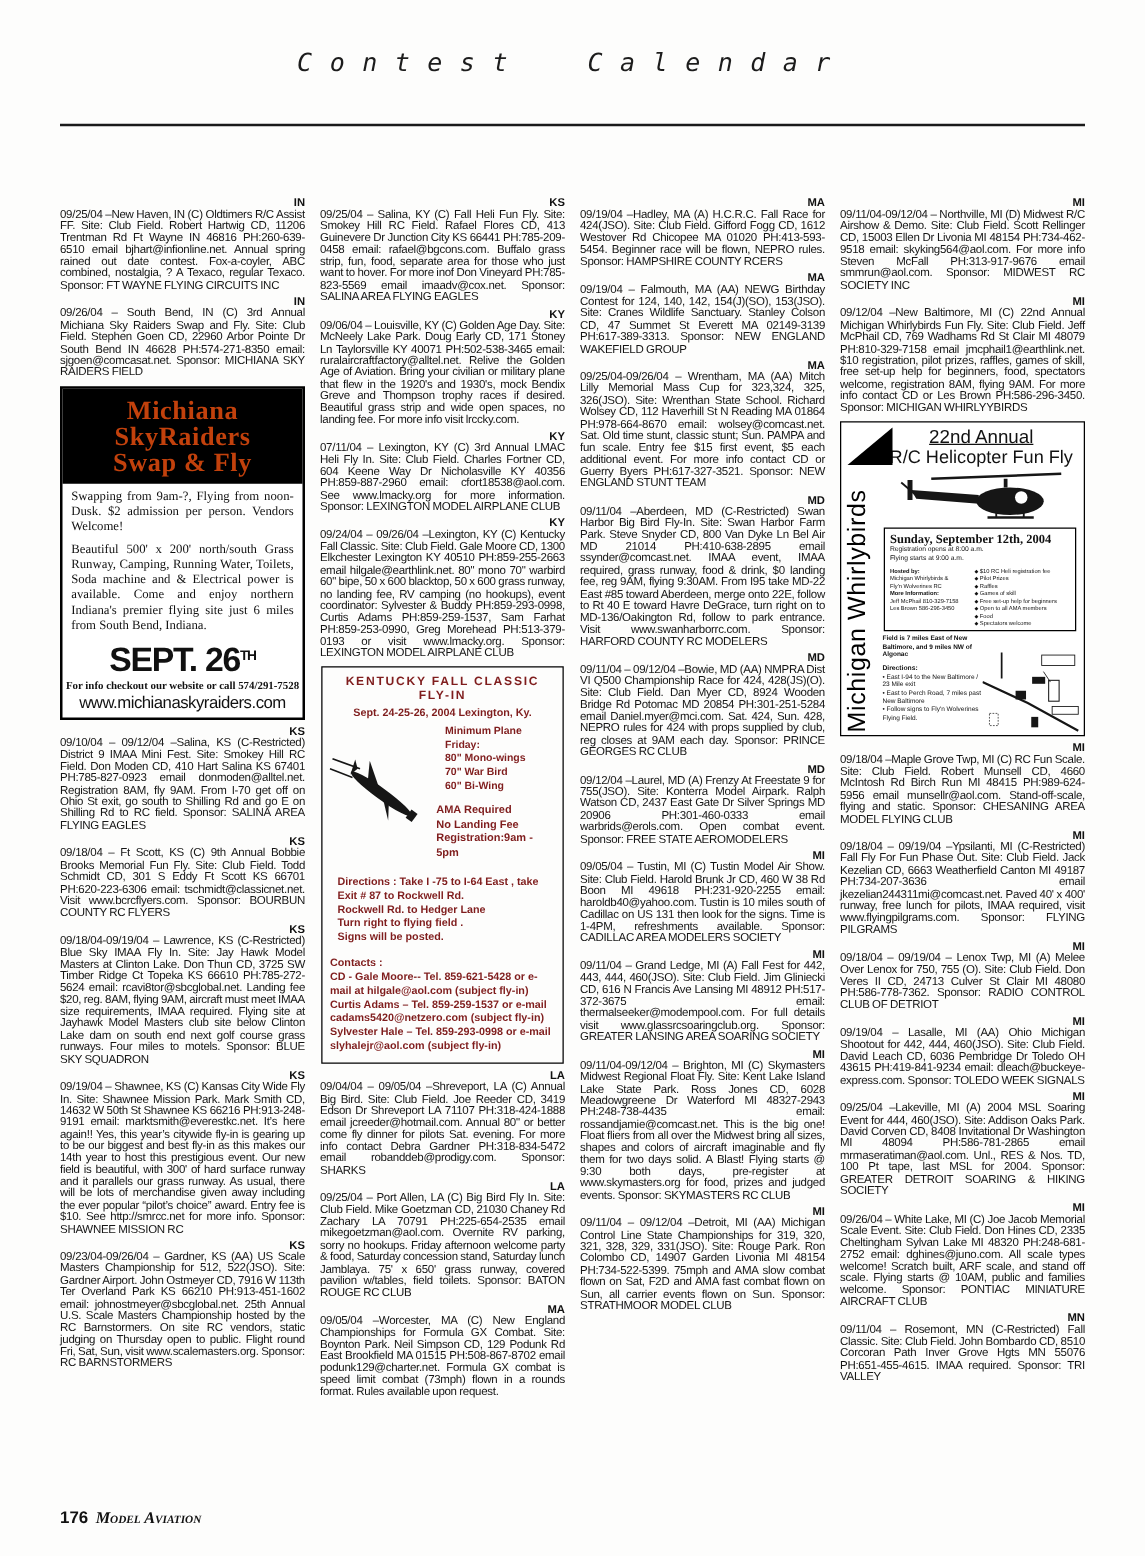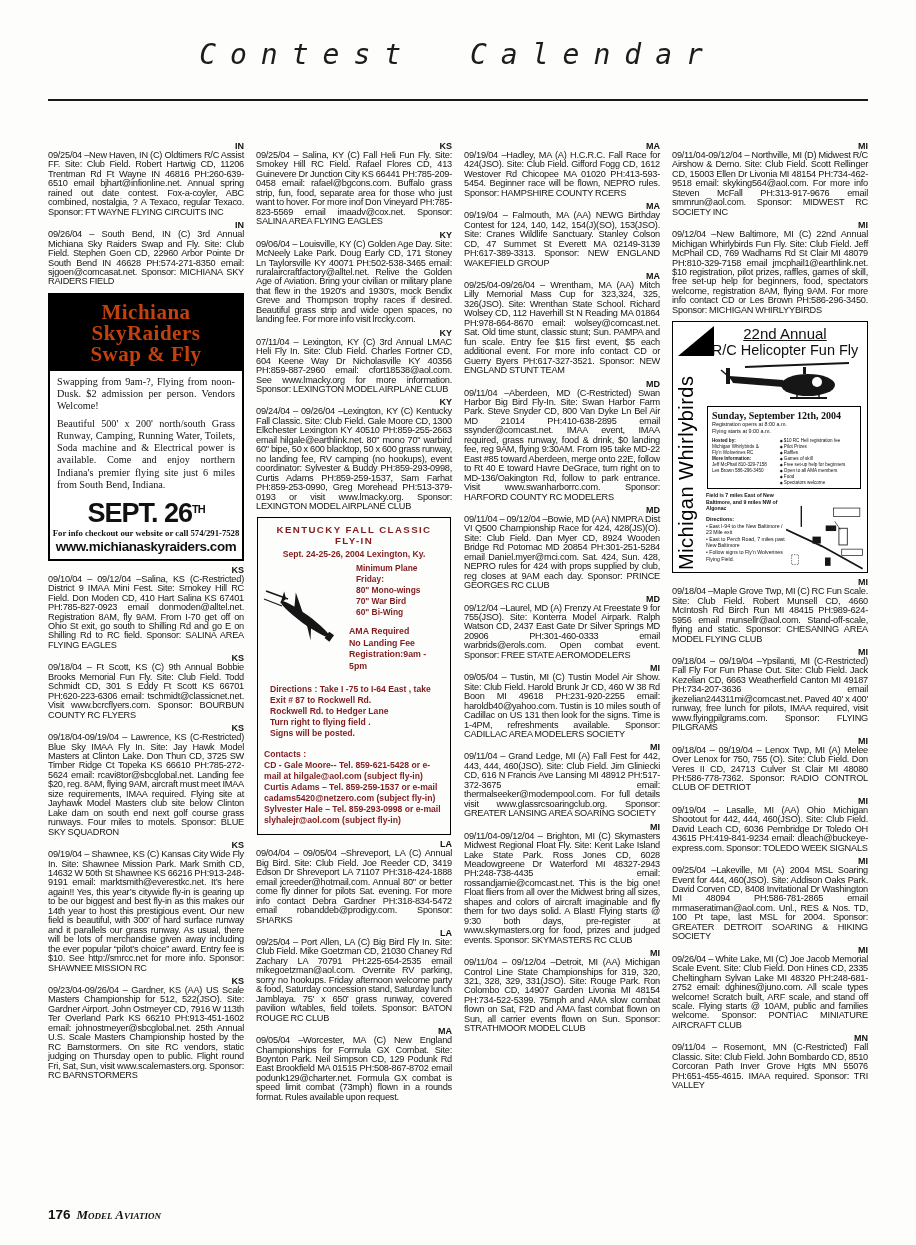--- a/index.html
+++ b/index.html
@@ -1,40 +1,40 @@
 <!DOCTYPE html>
 <html><head>
 <meta charset="utf-8">
 <style>
   html,body{margin:0;padding:0;background:#e8e8e8;}
   .page{position:relative;width:916px;height:1245px;background:#fdfdfc;overflow:hidden;
         font-family:"Liberation Sans",sans-serif;color:#111;}
   .masthead{position:absolute;top:38px;left:0;width:100%;text-align:center;
-        font-family:"DejaVu Sans Mono",monospace;font-style:italic;font-size:28px;
+        font-family:"DejaVu Sans Mono",monospace;font-style:italic;font-size:20px;
         letter-spacing:14px;word-spacing:24px;color:#1c1c1c;white-space:nowrap;}
   .rule{position:absolute;top:99px;left:48px;width:820px;height:2px;background:#1a1a1a;}
-  .cols{position:absolute;top:116px;left:48px;width:820px;display:flex;gap:12px;}
+  .cols{position:absolute;top:132px;left:48px;width:820px;display:flex;gap:12px;}
   .col{width:196px;padding-top:22px;box-sizing:border-box;}
   .sh{font-weight:bold;font-size:9px;line-height:10px;text-align:right;margin-top:3px;}
   .en{margin:0 0 1px;font-size:9.2px;line-height:9.45px;text-align:justify;
       letter-spacing:-0.22px;word-spacing:-0.3px;color:#151515;}
   
   .ad-m{border:2px solid #000;margin:6px 0 4px;background:#fff;}
   .ad-m-head{background:#000;color:#c2410c;text-align:center;padding:7px 2px 6px;
       font-family:"Liberation Serif",serif;font-weight:bold;}
   .ad-m-head div{font-size:21px;line-height:21px;letter-spacing:0.5px;}
   .ad-m-body{font-family:"Liberation Serif",serif;font-size:10.2px;line-height:12.1px;
       text-align:justify;padding:5px 7px 0;}
   .ad-m-body p{margin:0 0 6px;}
   .ad-m-date{text-align:center;font-weight:bold;font-size:27px;line-height:25px;
       letter-spacing:-1px;font-family:"Liberation Sans",sans-serif;}
   .ad-m-date sup{font-size:11px;vertical-align:9px;}
   .ad-m-info{font-family:"Liberation Serif",serif;font-weight:bold;text-align:center;
       font-size:8.7px;margin-top:2px;}
-  .ad-m-site{text-align:center;font-weight:bold;font-size:13.4px;letter-spacing:-0.4px;
+  .ad-m-site{text-align:center;font-weight:normal;font-size:13.4px;letter-spacing:-0.4px;
       padding:1px 0 5px;}
   
   .ad-k{border:1px solid #000;margin:6px 1px 4px;padding:6px 6px 8px;color:#7f1d1d;}
   .ad-k-title{text-align:center;font-size:9.7px;font-weight:bold;letter-spacing:1.4px;}
   .ad-k-sub{text-align:center;font-size:8.6px;font-weight:bold;margin:3px 0 4px;}
   .ad-k-top{position:relative;min-height:94px;}
   .ad-k-plane{position:absolute;left:-2px;top:10px;}
   .ad-k-specs{margin-left:92px;font-size:8.4px;font-weight:bold;line-height:11px;}
   .ad-k-reqs{margin-left:85px;font-size:8.8px;font-weight:bold;line-height:11.5px;margin-top:8px;}
   .ad-k-dir{font-size:8.6px;font-weight:bold;line-height:11px;margin:12px 0 0 6px;}

